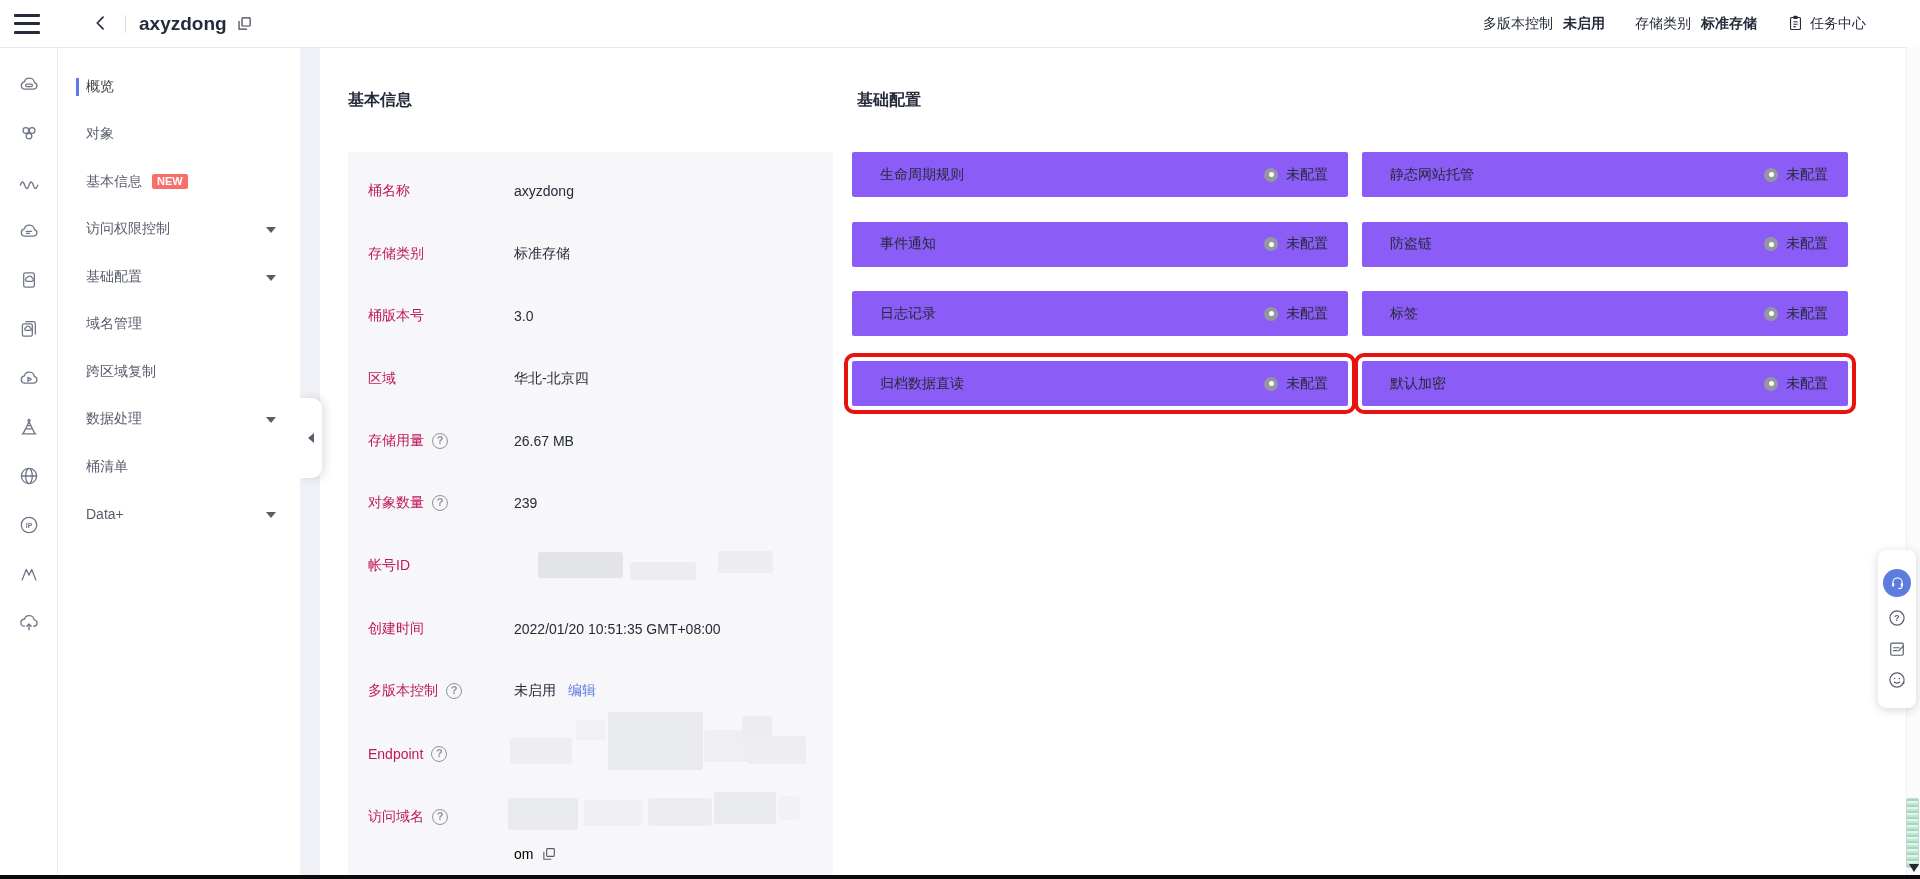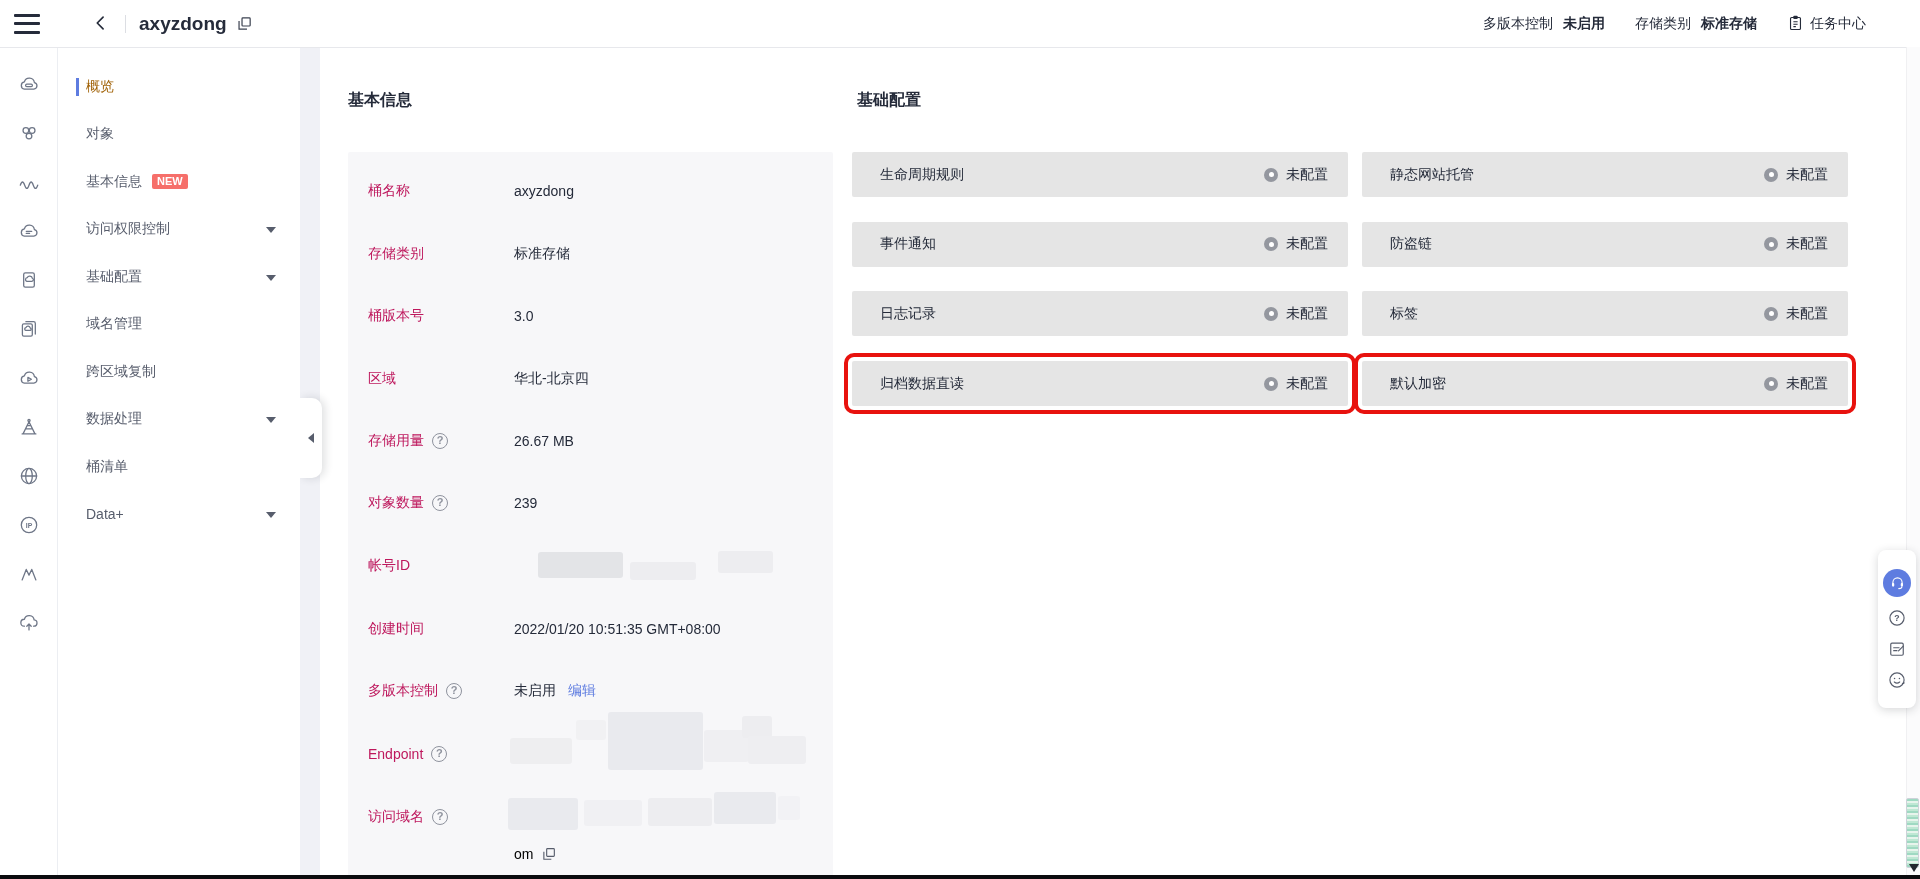--- a/index.html
+++ b/index.html
@@ -24,21 +24,21 @@
   .taskcenter{display:flex;align-items:center;gap:6px;border:0;background:none;cursor:pointer;
               font-size:14px;color:#252b3a;margin-left:30px;padding:0;}
   
   .rail{position:absolute;left:0;top:47px;bottom:0;width:58px;background:#fff;border-right:1px solid #eceef2;
         display:flex;flex-direction:column;align-items:center;padding-top:26px;gap:27px;box-sizing:border-box;z-index:5;}
   .rail-btn{width:22px;height:22px;border:0;background:none;padding:0;color:#6e7687;cursor:pointer;}
   
   .sidenav{position:absolute;left:58px;top:47px;bottom:0;width:242px;background:#fff;padding-top:16px;box-sizing:border-box;z-index:4;}
   .nav-item{position:relative;height:47.5px;display:flex;align-items:center;padding-left:28px;font-size:14px;
             color:#575d6c;cursor:pointer;}
-  .nav-item.active{color:#a16207;}
+  .nav-item.active{color:#404040;}
   .nav-item.active::before{content:"";position:absolute;left:18px;top:50%;transform:translateY(-50%);
             width:3px;height:18px;background:#5e7ce0;}
   .badge{margin-left:10px;background:#f66f6a;color:#fff;font-size:11px;font-weight:bold;
          padding:2px 5px;border-radius:2px;line-height:1;}
   .nav-arrow{position:absolute;right:24px;top:50%;margin-top:-2px;width:0;height:0;
              border:5px solid transparent;border-top:6px solid #575d6c;}
   .band{position:absolute;left:300px;top:47px;bottom:0;width:20px;background:#f0f1f6;z-index:1;}
   .collapse-tab{position:absolute;left:300px;top:398px;width:22px;height:80px;background:#fff;border:0;
                 border-radius:0 10px 10px 0;box-shadow:3px 0 8px rgba(29,33,41,.14);cursor:pointer;z-index:3;}
   .tri-left{display:block;margin:0 auto;width:0;height:0;border:5px solid transparent;
@@ -53,21 +53,21 @@
   .help-icon{width:16px;height:16px;box-sizing:border-box;border:1.5px solid #8f939e;border-radius:50%;
              color:#8f939e;font-size:11px;line-height:12px;text-align:center;font-weight:bold;cursor:pointer;flex:none;}
   .info-value{position:absolute;left:146px;display:flex;align-items:center;gap:12px;color:#252b3a;white-space:nowrap;}
   .link{color:#5e7ce0;cursor:pointer;}
   .blob{position:absolute;border-radius:3px;}
   .info-tail{position:absolute;left:166px;top:694px;display:flex;align-items:center;gap:8px;font-size:14px;color:#000000;}
   
   .conf-col{position:absolute;top:152px;display:flex;flex-direction:column;gap:24.7px;z-index:2;}
   .col1{left:852px;width:496px;}
   .col2{left:1362px;width:486px;}
-  .config-card{height:45px;background:#e5e5e5;border-radius:2px;display:flex;align-items:center;
+  .config-card{height:45px;background:#8b5cf6;border-radius:2px;display:flex;align-items:center;
                justify-content:space-between;padding:0 20px 0 28px;font-size:14px;cursor:pointer;box-sizing:border-box;}
   .config-card.highlighted{outline:4px solid #e8120e;outline-offset:4px;}
   .status{display:flex;align-items:center;gap:8px;color:#252b3a;}
   .dot{width:14px;height:14px;border-radius:50%;background:#94979f;position:relative;flex:none;}
   .dot::after{content:"";position:absolute;left:50%;top:50%;width:5px;height:5px;margin:-2.5px 0 0 -2.5px;
               border-radius:50%;background:#fff;}
   .check{width:15px;height:15px;border-radius:50%;background:#50d4ab;display:flex;align-items:center;
          justify-content:center;flex:none;}
   
   .float-panel{position:absolute;left:1878px;top:550px;width:38px;height:158px;background:#fff;border-radius:8px;

